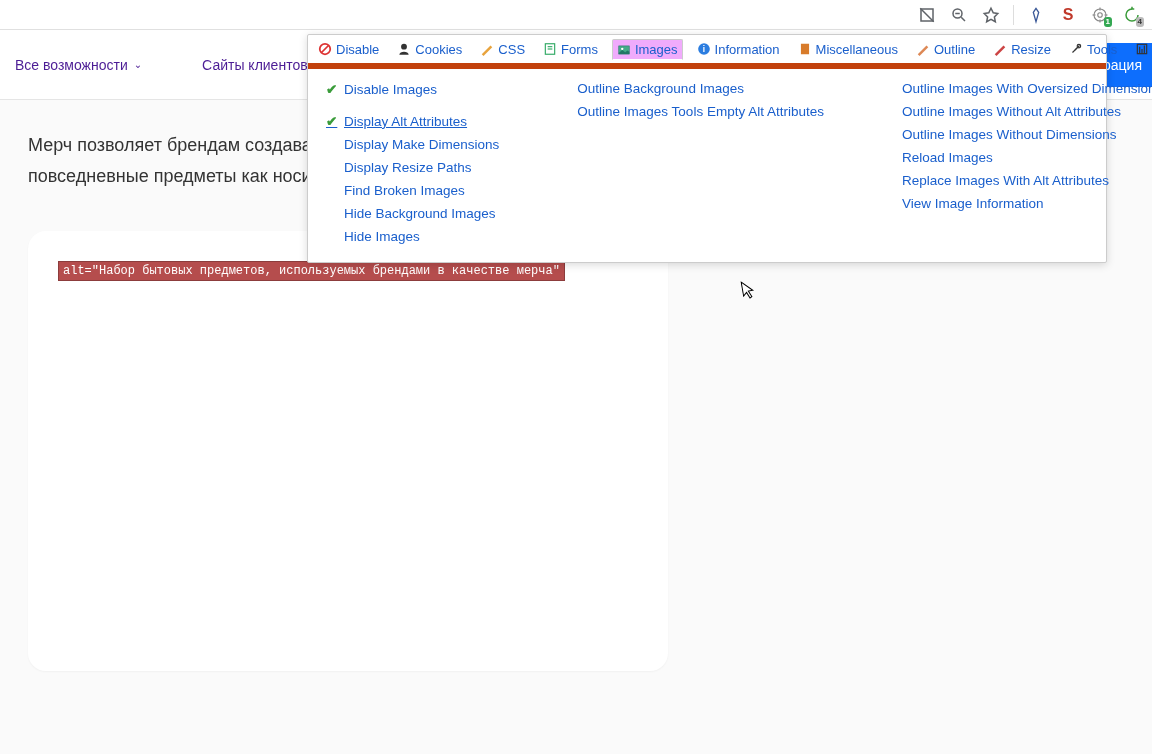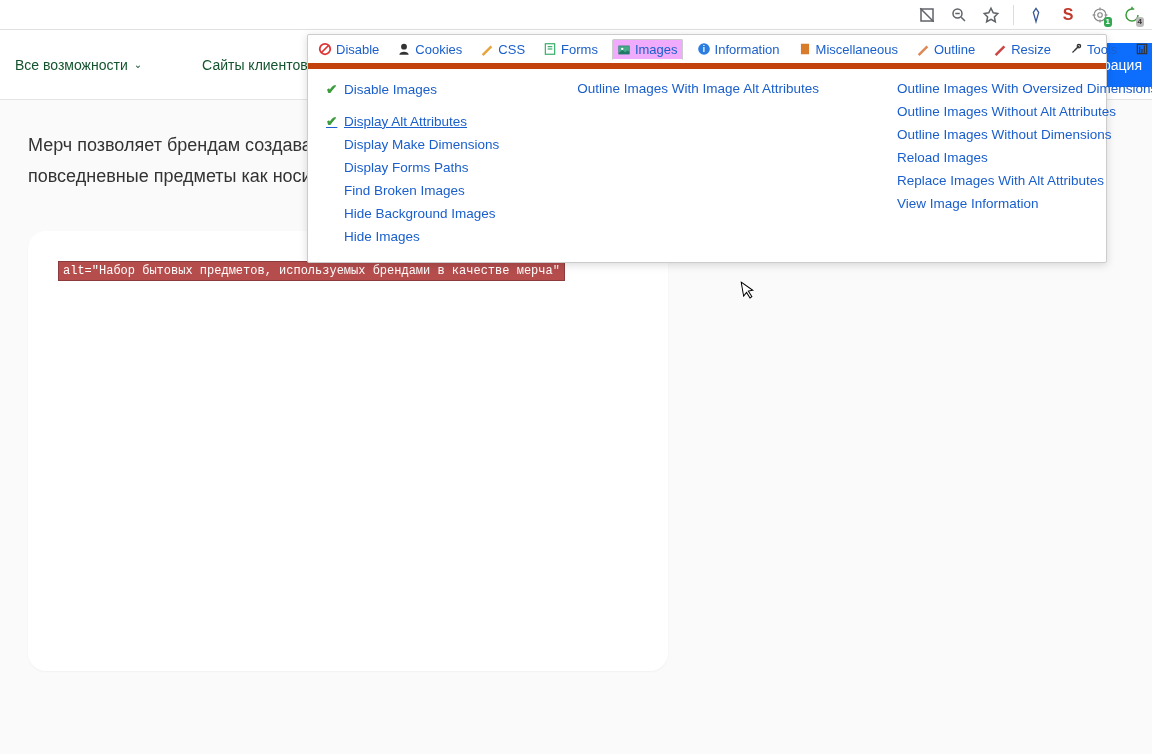--- a/index.html
+++ b/index.html
@@ -48,21 +48,21 @@
     height: 70px;
     display: flex;
     align-items: center;
     padding: 0 15px;
     border-bottom: 1px solid #e5e5e5;
     background: #fff;
     position: relative;
   }
   .nav-item {
     font-size: 14px;
-    color: #14532d;
+    color: #4c1d95;
     margin-right: 60px;
     display: flex;
     align-items: center;
     gap: 6px;
     cursor: pointer;
   }
   .nav-caret { font-size: 10px; }
   .register-btn {
     position: absolute;
     right: 0;
@@ -357,27 +357,28 @@
           </svg>
         </span>
 
     </div>
   </div>
   <div class="dev-dropdown">
     <div class="dev-col">
       <div class="dev-link checked">Disable Images</div>
       <div class="dev-link checked underlined">Display Alt Attributes</div>
       <div class="dev-link">Display Make Dimensions</div>
-      <div class="dev-link">Display Forms Paths</div>
+      <div class="dev-link">Display Resize Paths</div>
       <div class="dev-link">Find Broken Images</div>
       <div class="dev-link">Hide Background Images</div>
       <div class="dev-link">Hide Images</div>
     </div>
     <div class="dev-col">
-      <div class="dev-link">Outline Images With Image Alt Attributes</div>
+      <div class="dev-link">Outline Background Images</div>
+      <div class="dev-link">Outline Images Tools Empty Alt Attributes</div>
     </div>
     <div class="dev-col">
       <div class="dev-link">Outline Images With Oversized Dimensions</div>
       <div class="dev-link">Outline Images Without Alt Attributes</div>
       <div class="dev-link">Outline Images Without Dimensions</div>
       <div class="dev-link">Reload Images</div>
       <div class="dev-link">Replace Images With Alt Attributes</div>
       <div class="dev-link">View Image Information</div>
     </div>
   </div>

